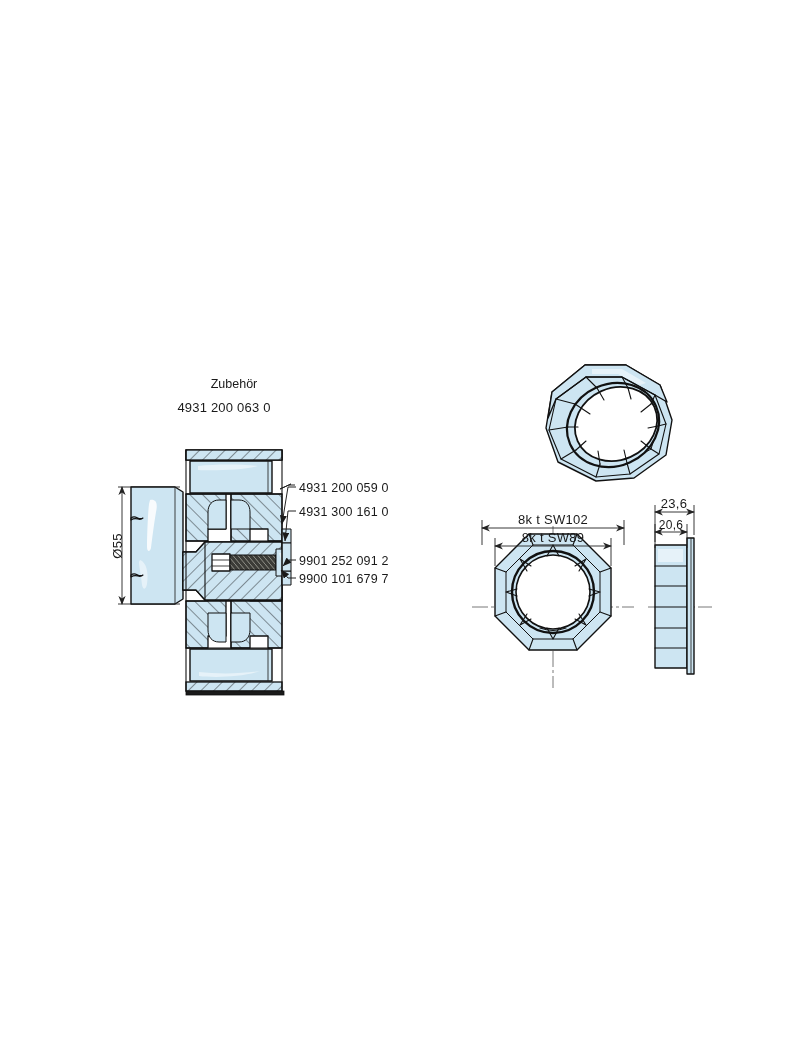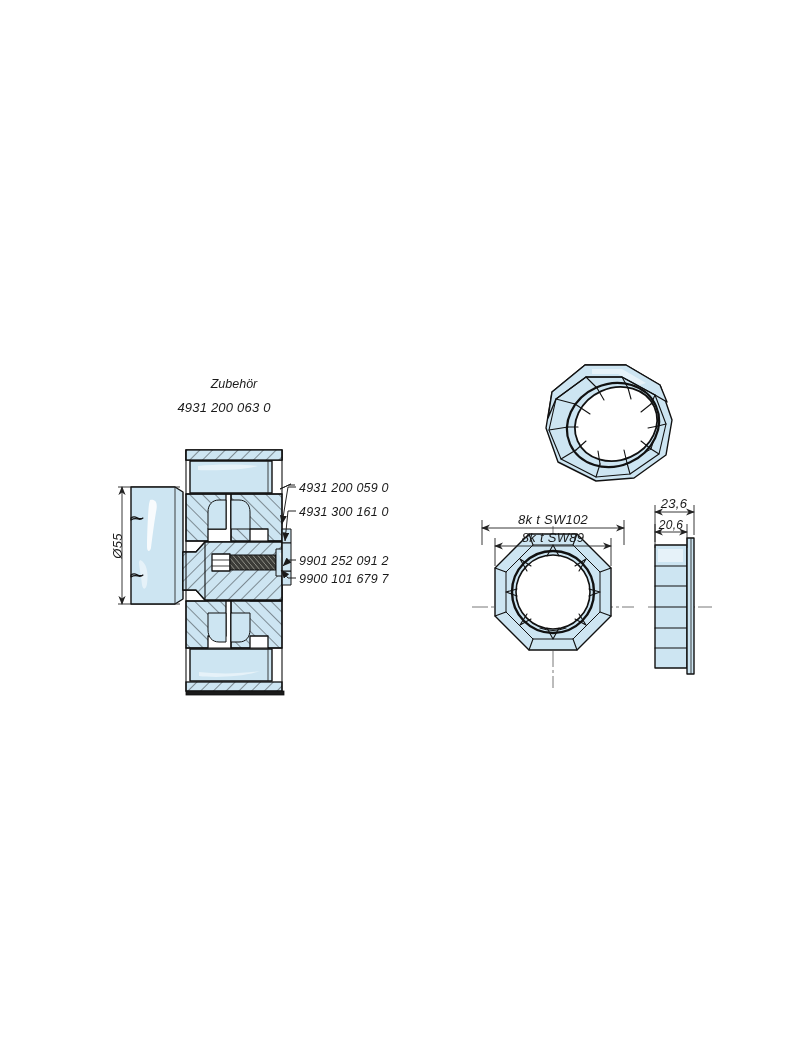--- a/index.html
+++ b/index.html
@@ -13,21 +13,20 @@
     position: relative;
     font-family: "Liberation Sans", sans-serif;
     overflow: hidden;
   }
   #sheet {
     position: absolute;
     left: 0; top: 0;
     width: 800px;
     height: 788px;
     background: #ffffff;
-    font-style: italic;
   }
   svg.drawing {
     position: absolute;
     left: 0; top: 0;
     width: 800px;
     height: 1040px;
     display: block;
   }
   text {
     font-family: "Liberation Sans", sans-serif;

